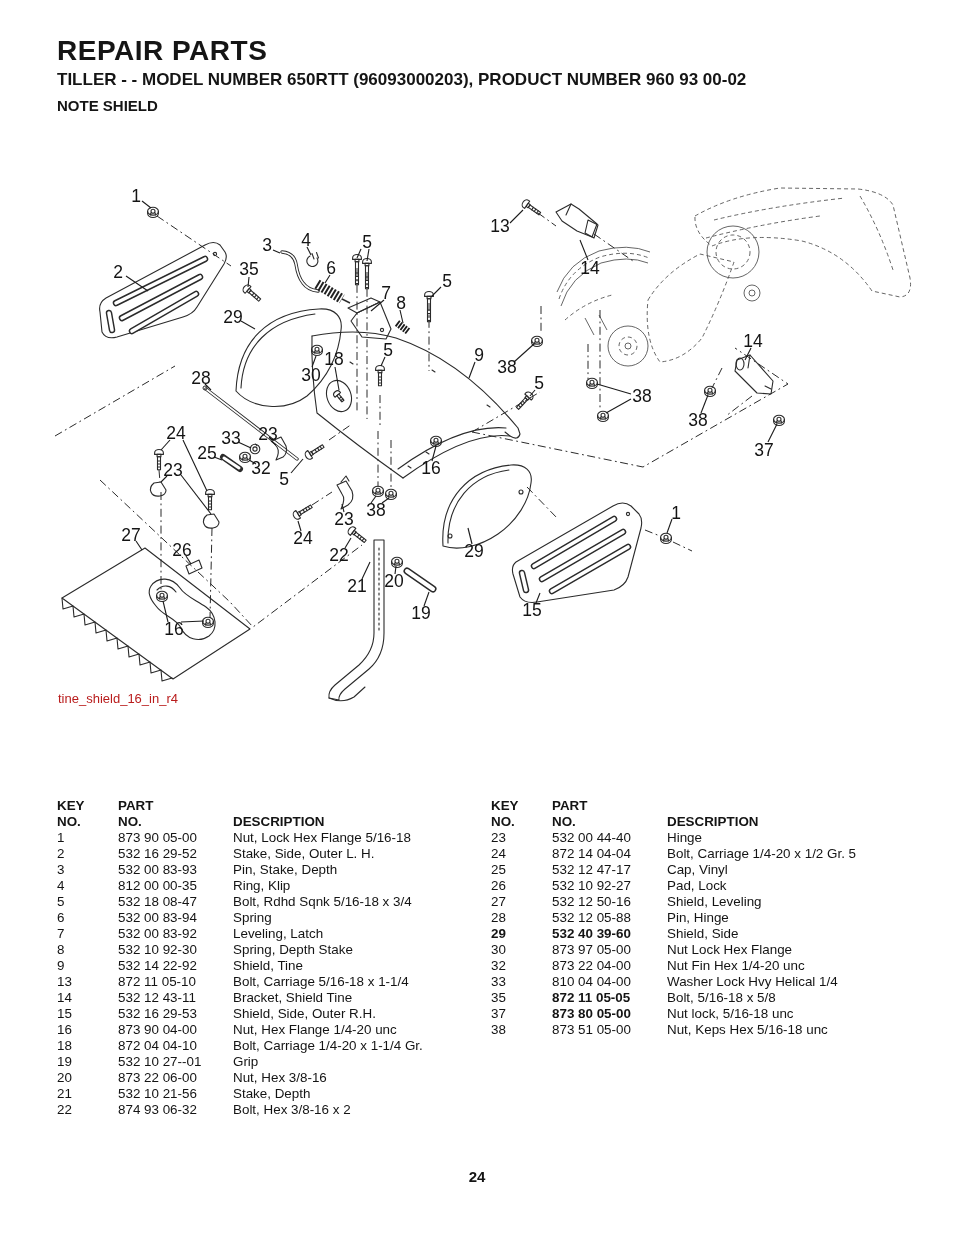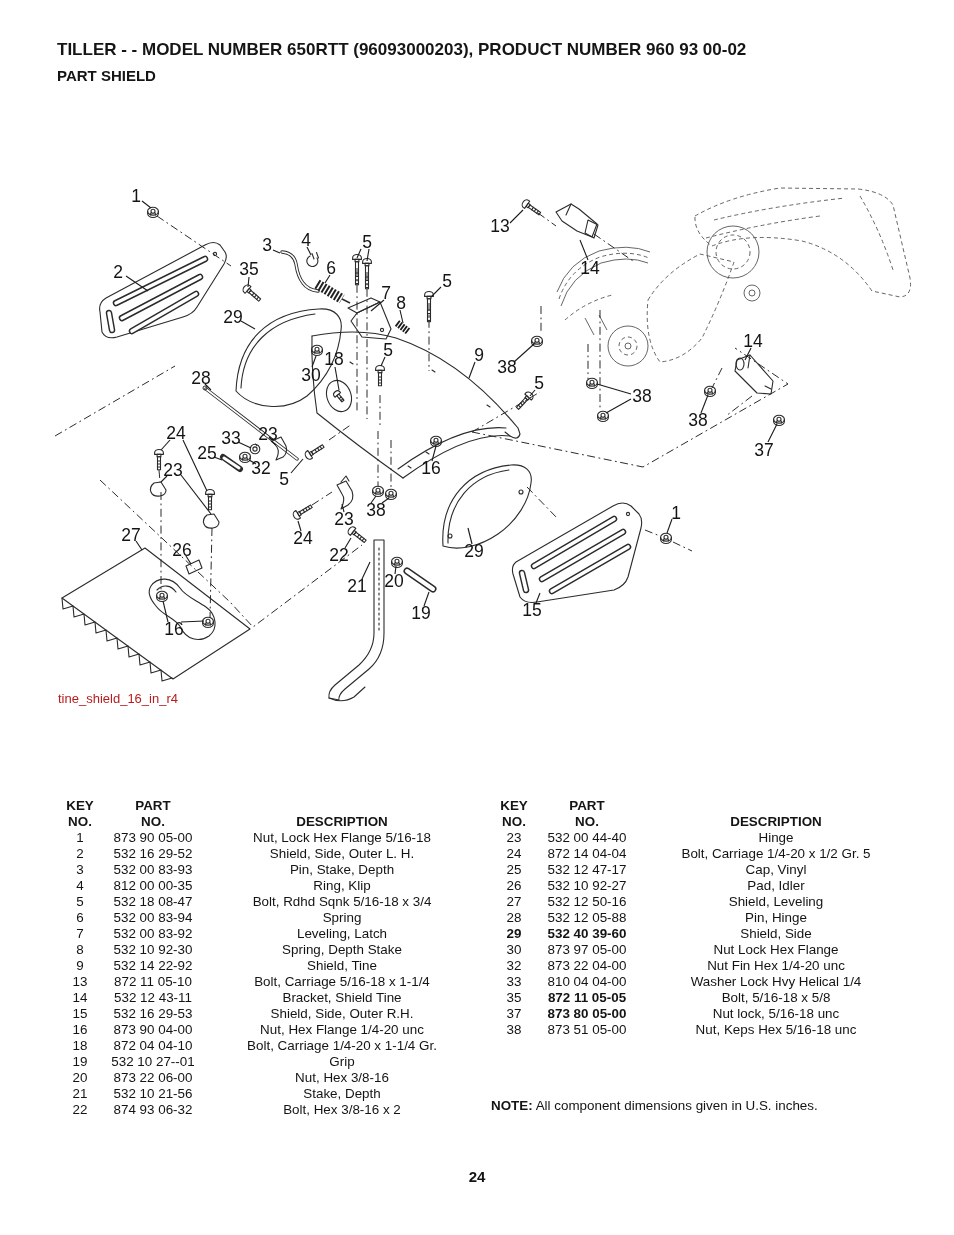--- a/index.html
+++ b/index.html
@@ -15,37 +15,38 @@
   .diagram-wrap{position:absolute;left:0;top:160px;width:954px;height:580px;}
   .caption{position:absolute;left:58px;top:531px;font-size:13px;color:#b91c1c;}
   svg text.callout{font-family:"Liberation Sans",sans-serif;font-size:17.5px;fill:#141414;}
   .art{stroke:#2b2b2b;fill:none;stroke-width:1.1;stroke-linejoin:round;stroke-linecap:round;}
   .machine{stroke:#555;fill:none;stroke-width:.9;stroke-linejoin:round;}
   .machine .hatch{stroke-dasharray:4,3;}
   .dd{stroke:#2b2b2b;fill:none;stroke-width:1;stroke-dasharray:8,3.5,1.8,3.5;}
   .slotO{stroke:#2b2b2b;stroke-width:6.5;stroke-linecap:round;}
   .slotI{stroke:#ffffff;stroke-width:3.6;stroke-linecap:round;}
   .parts{position:absolute;width:424px;font-size:13.4px;line-height:16px;color:#141414;}
-  .parts .hrow,.parts .row{display:grid;grid-template-columns:46px 100px 1fr;column-gap:0;text-align:center;}
+  .parts .hrow,.parts .row{display:grid;grid-template-columns:46px 100px 1fr;column-gap:15px;}
   .parts .hrow{font-weight:bold;}
   .parts .row span{white-space:nowrap;}
   .bold{font-weight:bold;}
   .note{position:absolute;left:491px;top:1097px;width:430px;font-size:13.4px;line-height:17px;color:#141414;}
   .note .lbl{font-weight:bold;}
   .note .l2{margin-left:62px;}
   .pageno{position:absolute;left:0;top:1168px;width:954px;text-align:center;font-weight:bold;font-size:15px;color:#141414;}
 </style>
 </head>
 <body>
 
 <div class="page">
 
   <div class="hdr">
+    <h1>REPAIR PARTS</h1>
     <div class="sub">TILLER - - MODEL NUMBER 650RTT (96093000203), PRODUCT NUMBER 960 93 00-02</div>
-    <div class="sec">PART SHIELD</div>
+    <div class="sec">NOTE SHIELD</div>
   </div>
 
   <div class="diagram-wrap">
     <svg width="954" height="580" viewBox="0 160 954 580">
       <defs>
         <g id="sym-nut">
           <ellipse cx="0" cy="-0.8" rx="5.4" ry="3.9"></ellipse>
           <path d="M-5.4,-0.8 L-5.4,1.6 A5.4,3.9 0 0 0 5.4,1.6 L5.4,-0.8"></path>
           <circle cx="0" cy="-0.8" r="2"></circle>
           <path d="M-2.3,3 l0,-1.9 M2.3,3 l0,-1.9"></path>
@@ -368,21 +369,21 @@
     </div>
     <div class="rows">
         <div class="row">
           <span>1</span>
           <span>873 90 05-00</span>
           <span>Nut, Lock Hex Flange  5/16-18</span>
         </div>
         <div class="row">
           <span>2</span>
           <span>532 16 29-52</span>
-          <span>Shield, Side, Outer L. H.</span>
+          <span>Stake, Side, Outer L. H.</span>
         </div>
         <div class="row">
           <span>3</span>
           <span>532 00 83-93</span>
           <span>Pin, Stake, Depth</span>
         </div>
         <div class="row">
           <span>4</span>
           <span>812 00 00-35</span>
           <span>Ring, Klip</span>
@@ -483,21 +484,21 @@
           <span>Bolt, Carriage  1/4-20 x 1/2 Gr. 5</span>
         </div>
         <div class="row">
           <span>25</span>
           <span>532 12 47-17</span>
           <span>Cap, Vinyl</span>
         </div>
         <div class="row">
           <span>26</span>
           <span>532 10 92-27</span>
-          <span>Pad, Idler</span>
+          <span>Pad, Lock</span>
         </div>
         <div class="row">
           <span>27</span>
           <span>532 12 50-16</span>
           <span>Shield, Leveling</span>
         </div>
         <div class="row">
           <span>28</span>
           <span>532 12 05-88</span>
           <span>Pin, Hinge</span>
@@ -534,18 +535,16 @@
         </div>
         <div class="row">
           <span>38</span>
           <span>873 51 05-00</span>
           <span>Nut, Keps Hex 5/16-18 unc</span>
         </div>
       </div>
   </div>
 
   <div class="note">
-    <div><span class="lbl">NOTE:</span>
-      <span>All component dimensions given in U.S. inches.</span></div>
   </div>
 
   <div class="pageno">24</div>
 </div>
 
 </body></html>

